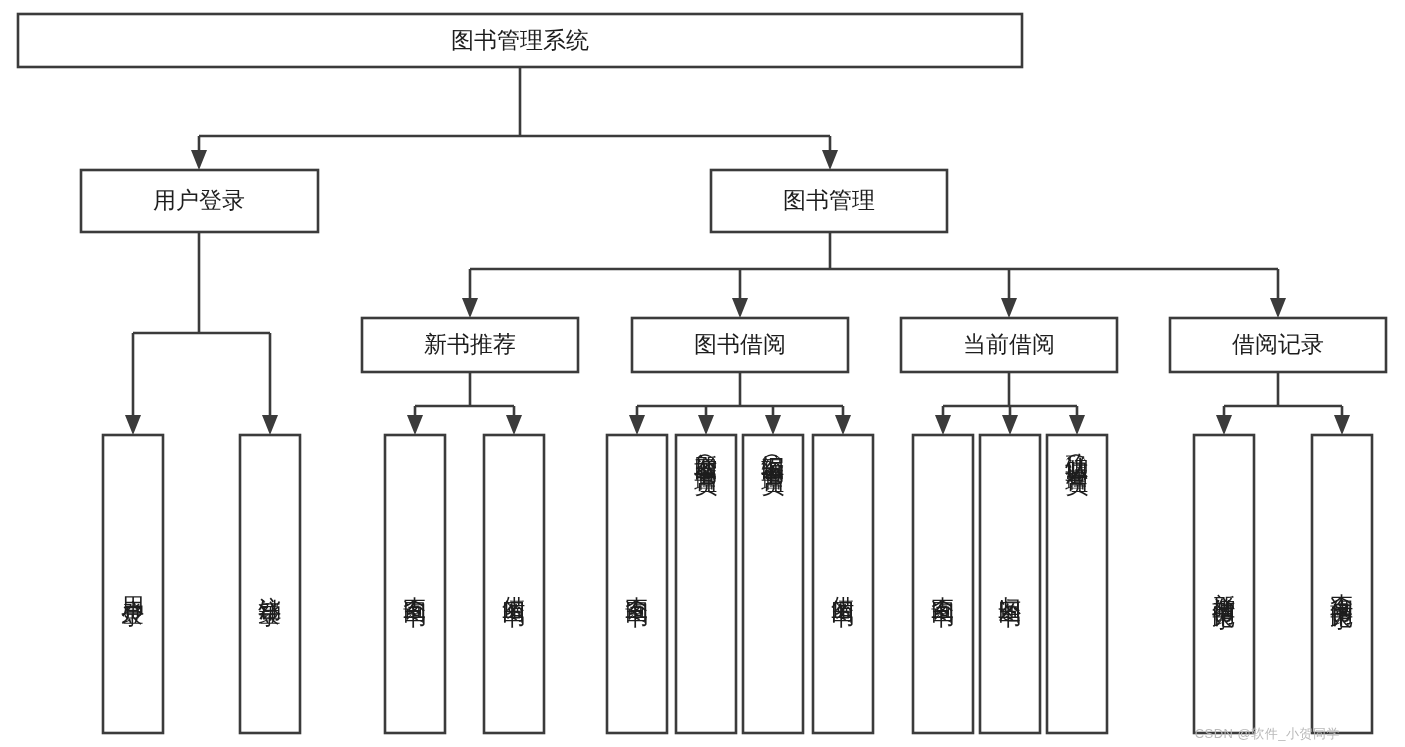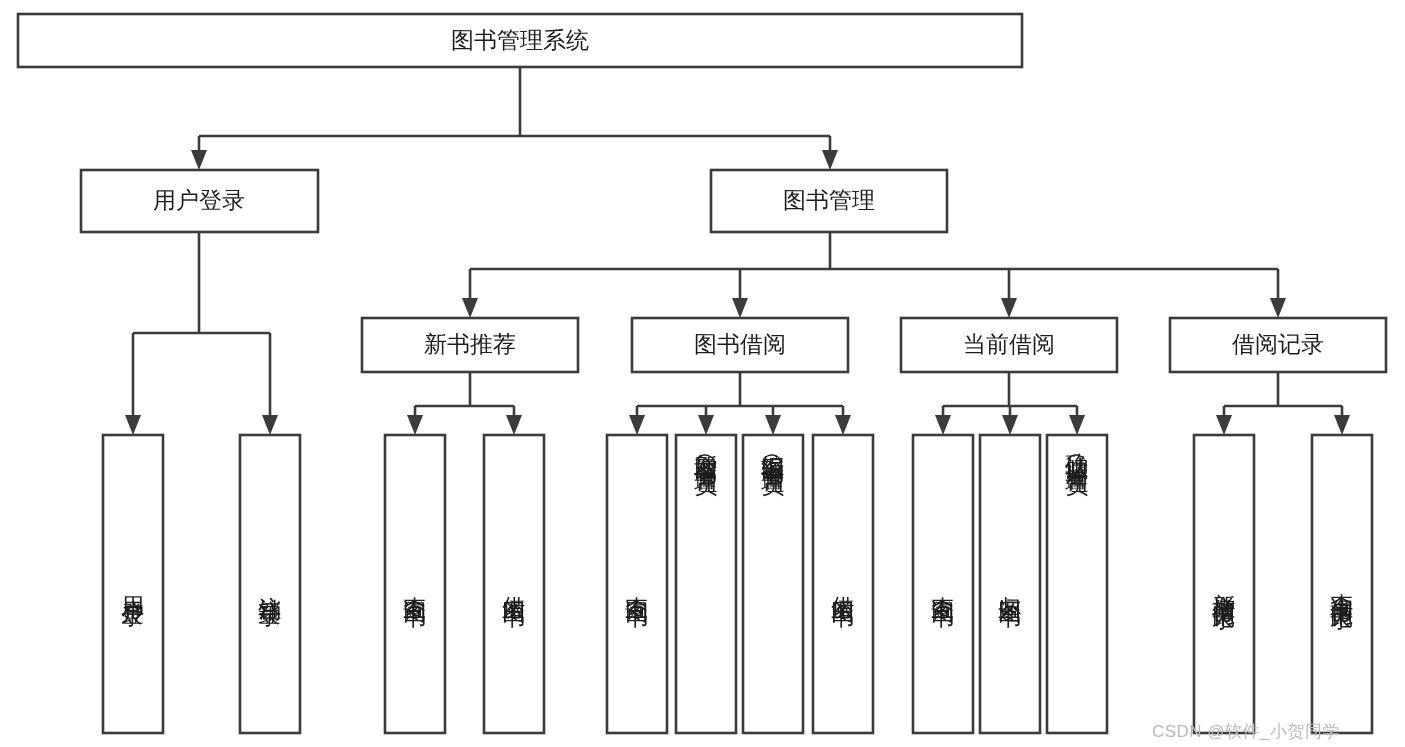--- a/index.html
+++ b/index.html
@@ -65,21 +65,21 @@
     line-height: 1.16;
     letter-spacing: 3px;
     color: #1d1d1d;
     white-space: nowrap;
   }
   .watermark {
     position: absolute;
     right: 8px;
     bottom: 4px;
     font-family: "Liberation Sans", "DejaVu Sans", sans-serif;
-    font-size: 17px;
+    font-size: 13px;
     color: #b9b9b9;
     letter-spacing: 0.5px;
     user-select: none;
     white-space: nowrap;
     text-align: right;
   }
 </style>
 </head>
 <body>
 

